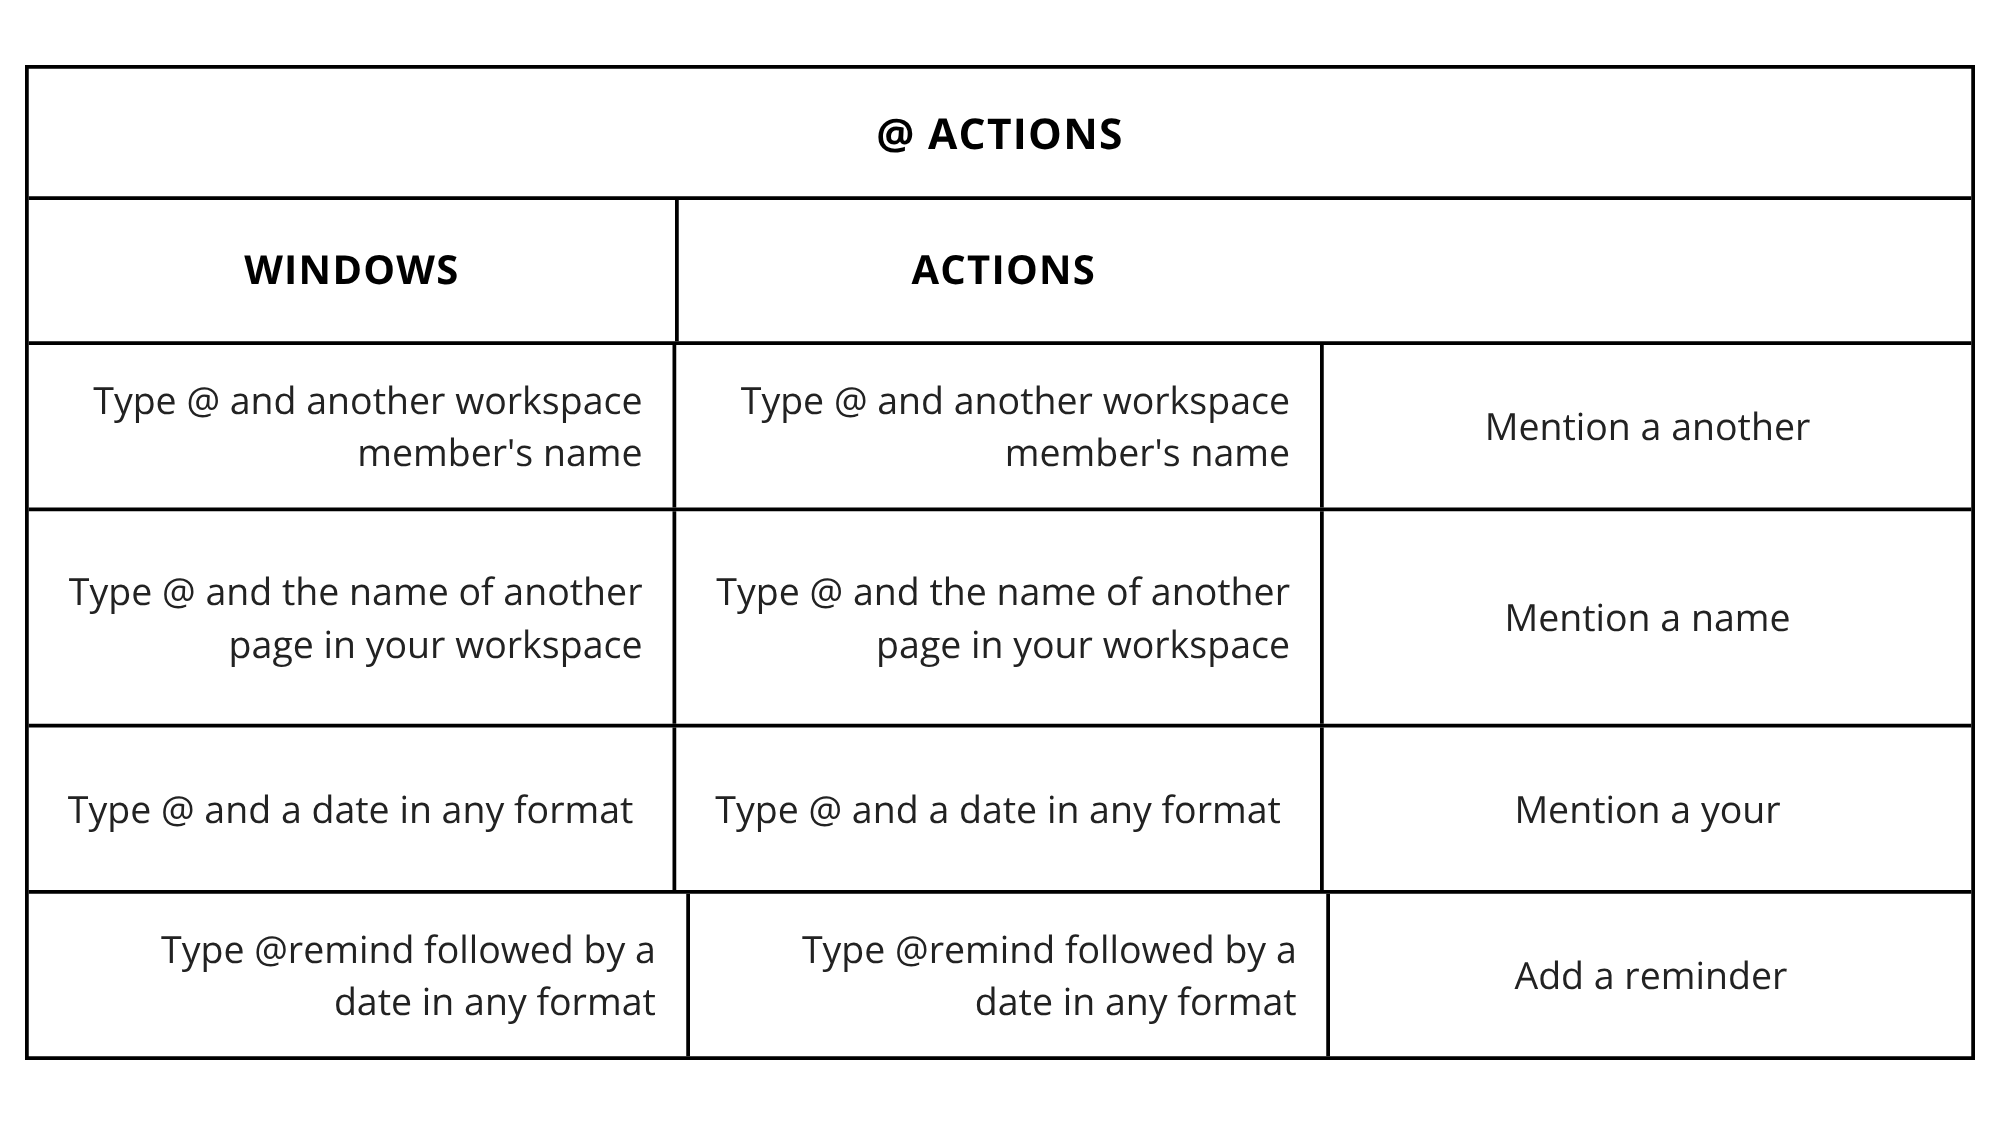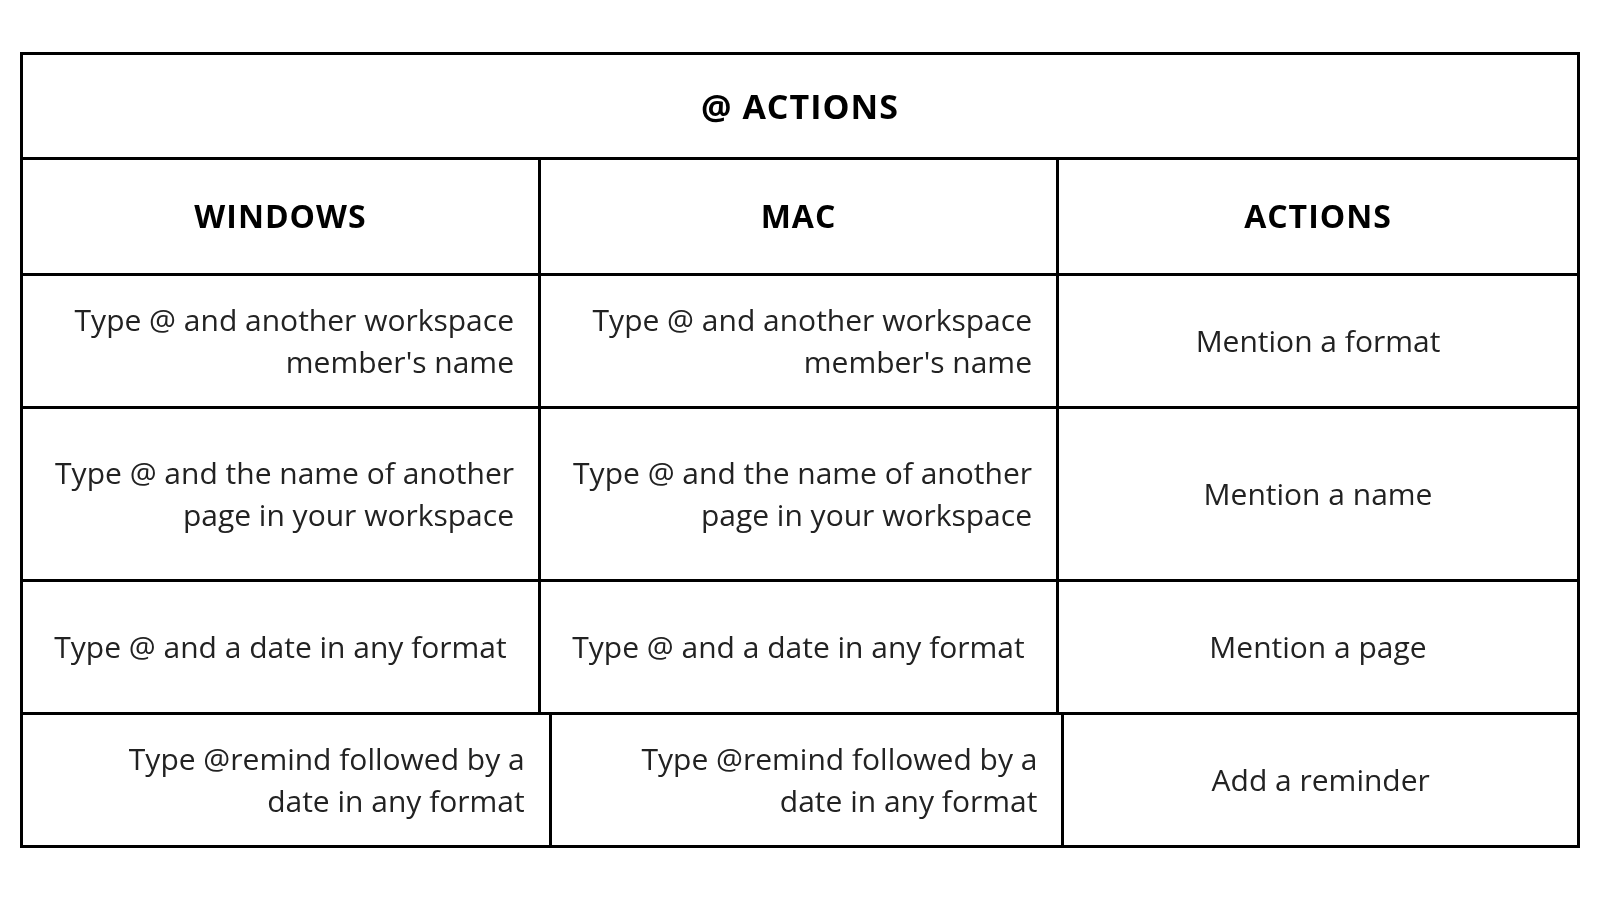--- a/index.html
+++ b/index.html
@@ -61,42 +61,41 @@
   </style>
 </head>
 <body>
 
 <div class="table-wrap">
 
   <div class="title-row">@ ACTIONS</div>
 
   <div class="row header">
     <div class="cell col-win">WINDOWS</div>
-    <div class="cell col-mac">MAC</div>
     <div class="cell col-act">ACTIONS</div>
   </div>
 
   <div class="body">
 
     <div class="row r1">
       <div class="cell col-win">Type @ and another workspace member's name</div>
       <div class="cell col-mac">Type @ and another workspace member's name</div>
-      <div class="cell col-act">Mention a format</div>
+      <div class="cell col-act">Mention a another</div>
     </div>
 
     <div class="row r2">
       <div class="cell col-win">Type @ and the name of another page in your workspace</div>
       <div class="cell col-mac">Type @ and the name of another page in your workspace</div>
       <div class="cell col-act">Mention a name</div>
     </div>
 
     <div class="row r3">
       <div class="cell col-win">Type @ and a date in any format</div>
       <div class="cell col-mac">Type @ and a date in any format</div>
-      <div class="cell col-act">Mention a page</div>
+      <div class="cell col-act">Mention a your</div>
     </div>
 
     <div class="row r4">
       <div class="cell col-win">Type @remind followed by a date in any format</div>
       <div class="cell col-mac">Type @remind followed by a date in any format</div>
       <div class="cell col-act">Add a reminder</div>
     </div>
 
   </div>
 </div>

